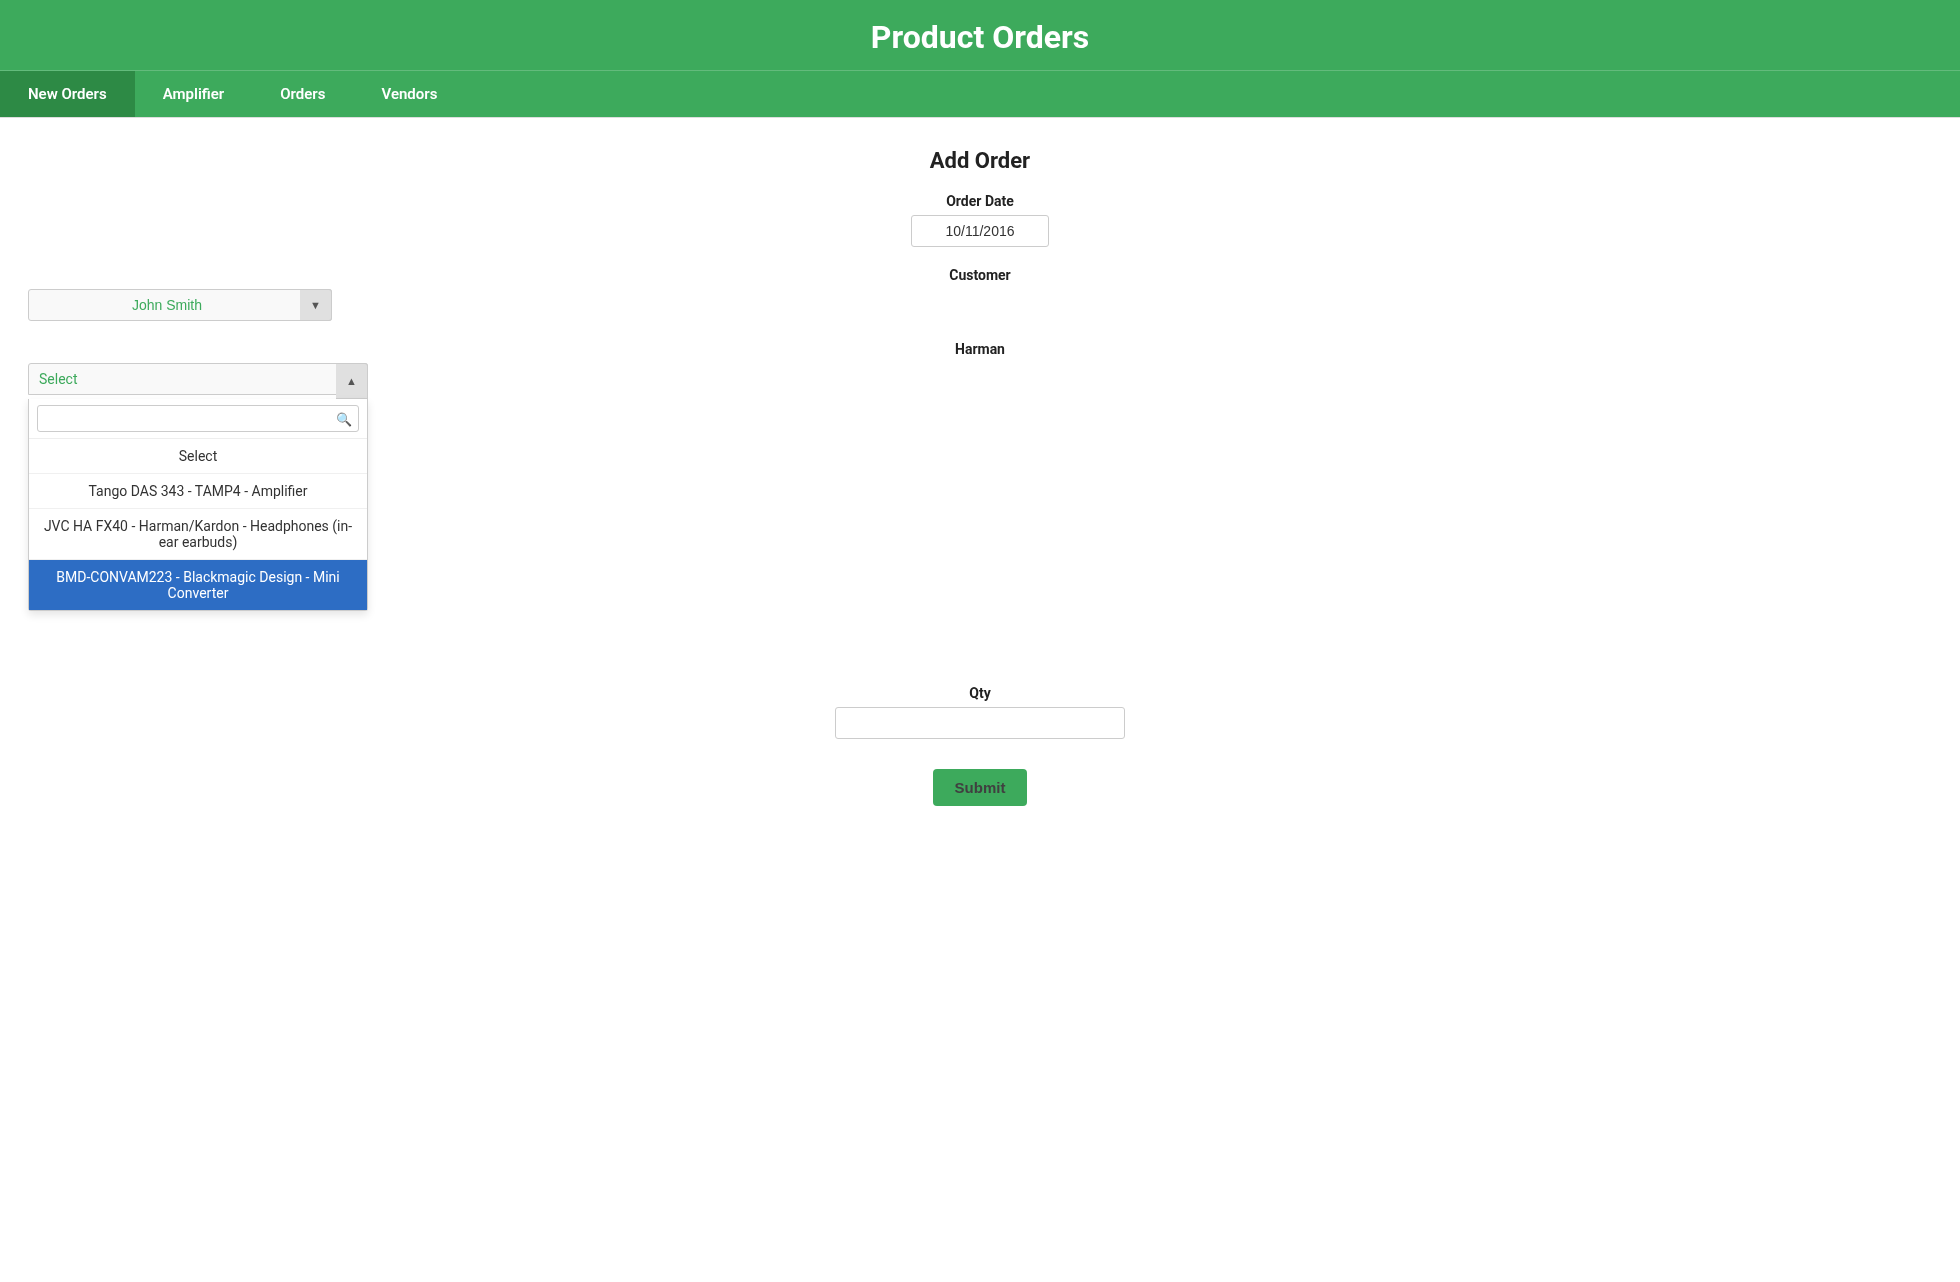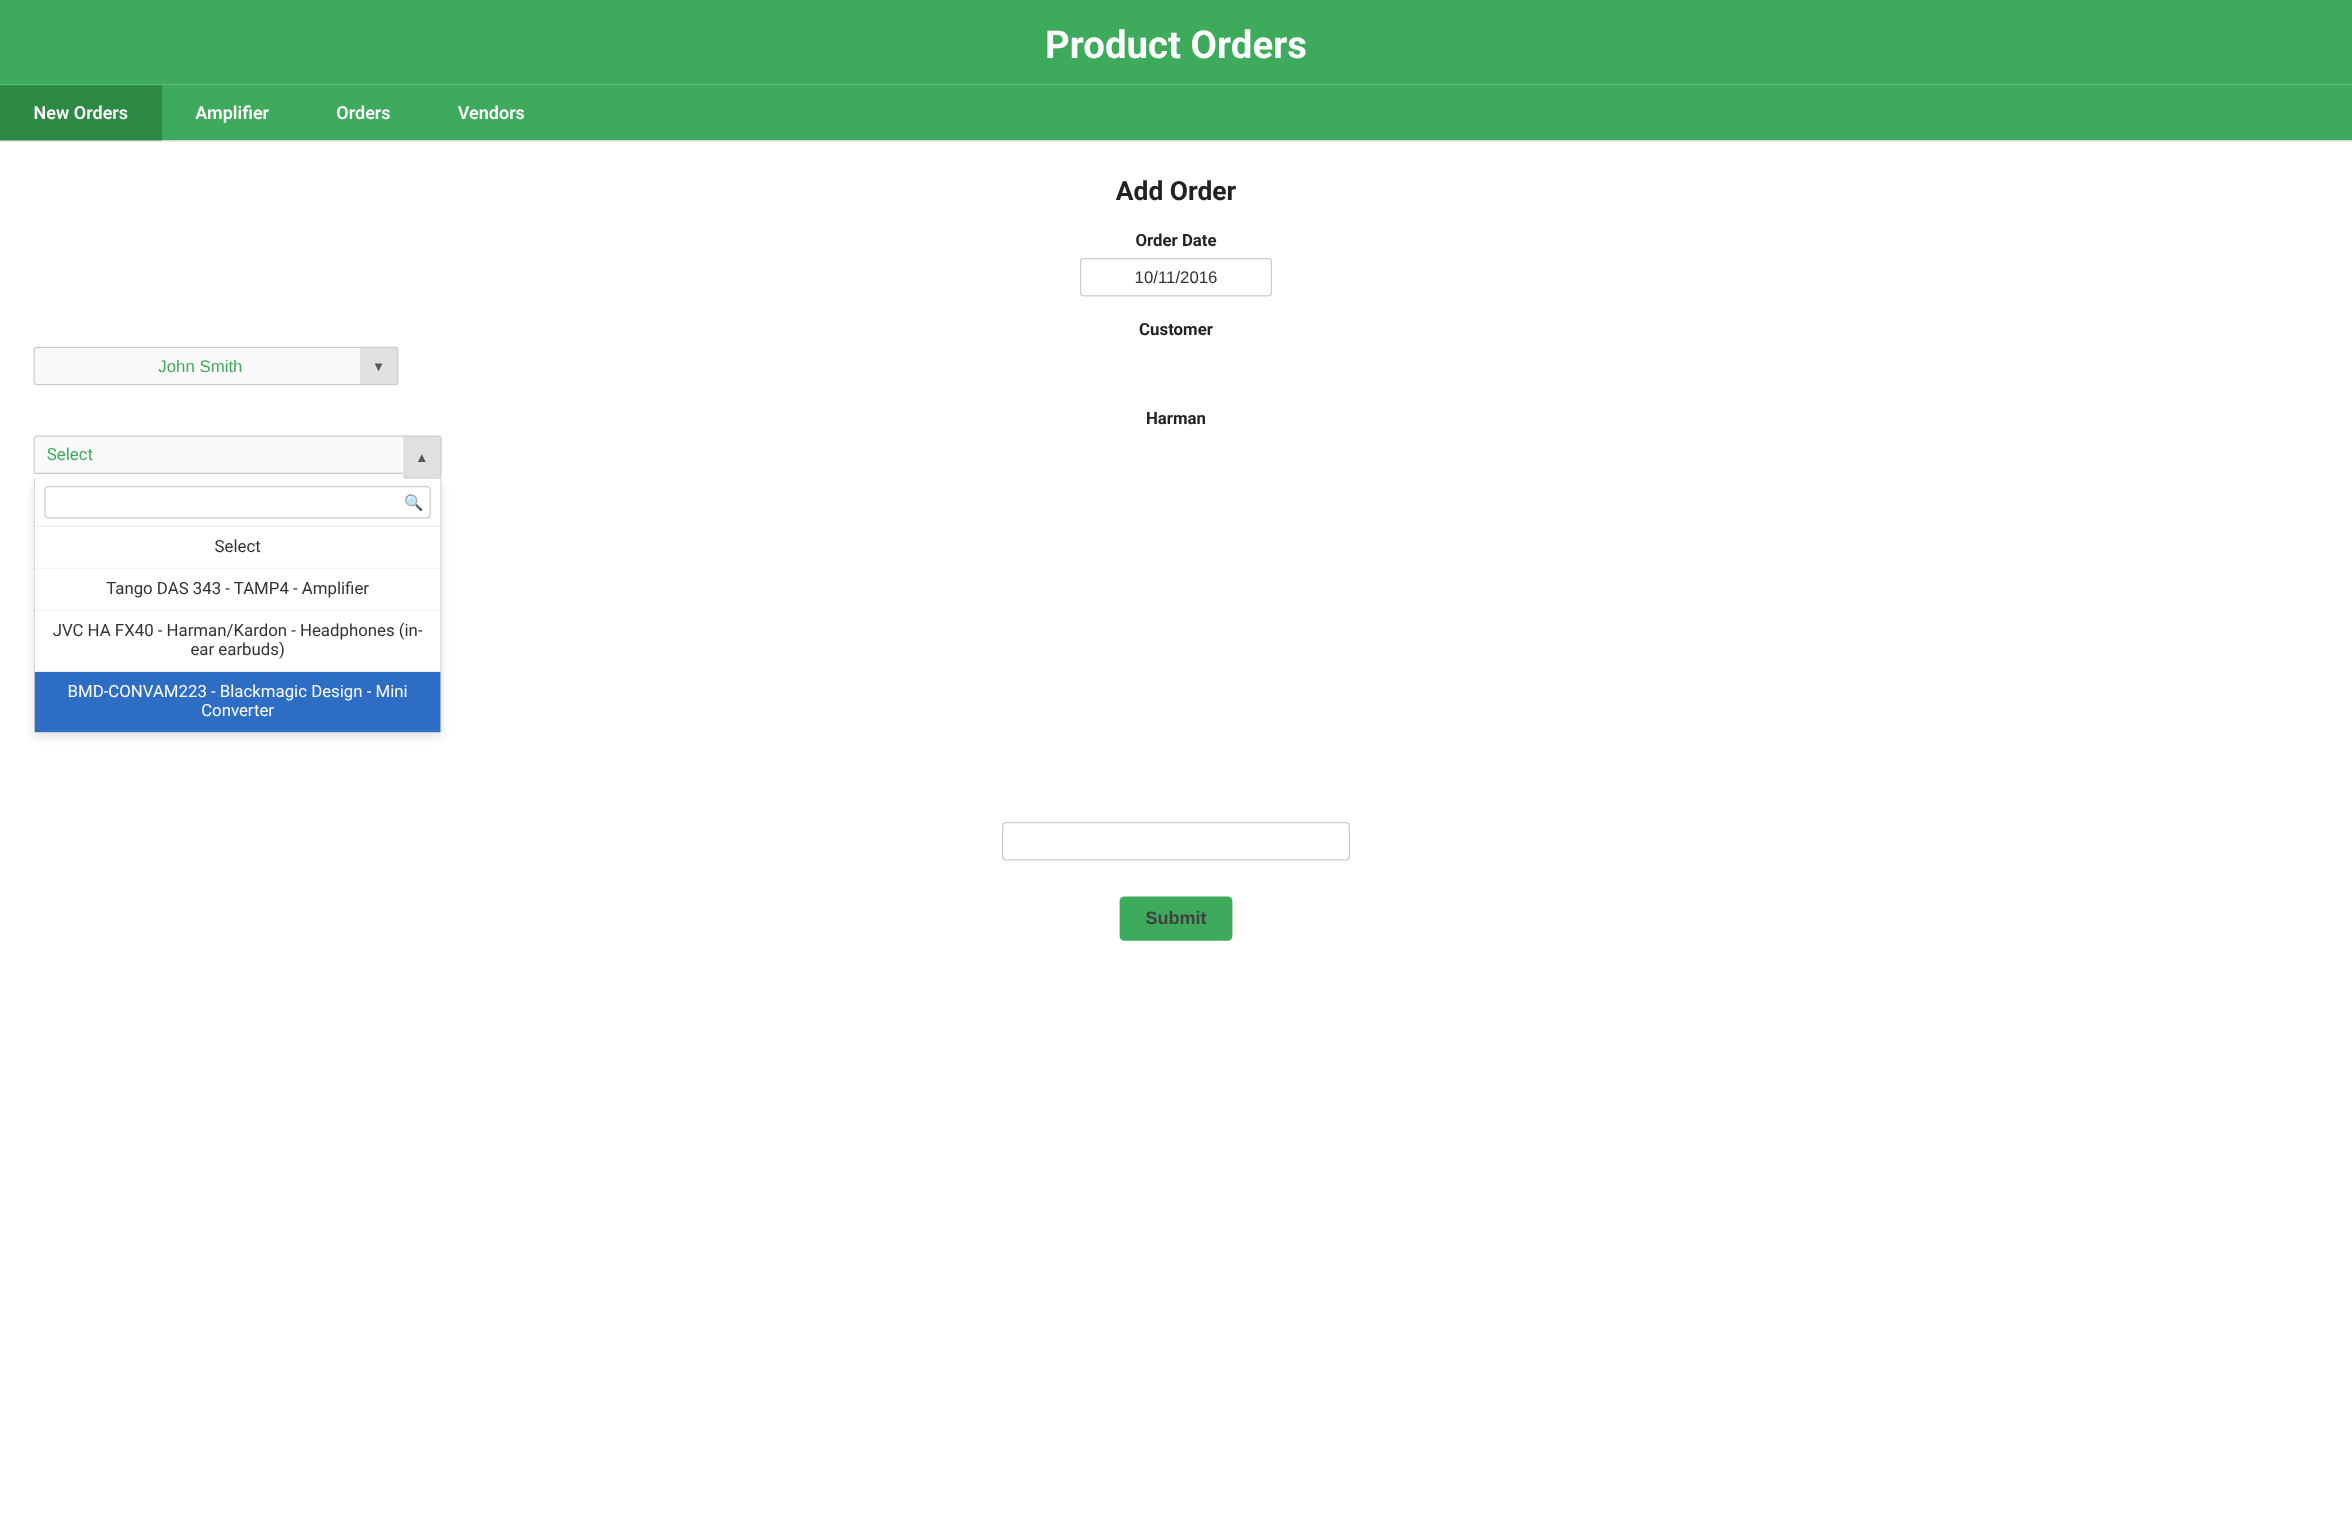--- a/index.html
+++ b/index.html
@@ -75,21 +75,21 @@
 
     .form-label {
       display: block;
       font-weight: bold;
       margin-bottom: 6px;
       font-size: 14px;
       color: #222;
     }
 
     .form-input {
-      width: 160px;
+      width: 138px;
       padding: 7px 10px;
       border: 1px solid #ccc;
       border-radius: 3px;
       font-size: 14px;
       color: #333;
       background: #fff;
     }
 
     
     .customer-select-wrapper {
@@ -308,19 +308,20 @@
         <div class="product-option">Select</div>
         <div class="product-option">Tango DAS 343 - TAMP4 - Amplifier</div>
         <div class="product-option">JVC HA FX40 - Harman/Kardon - Headphones (in-ear earbuds)</div>
         <div class="product-option selected">BMD-CONVAM223 - Blackmagic Design - Mini Converter</div>
       </div>
     </div>
   </div>
 
   
   <div class="form-group" style="margin-top: 290px;">
+    <label class="form-label">Qty</label>
     <input class="qty-input" type="text" value="" style="">
   </div>
 
   
   <button class="submit-btn">Submit</button>
 
 </div>
 
 </body></html>

